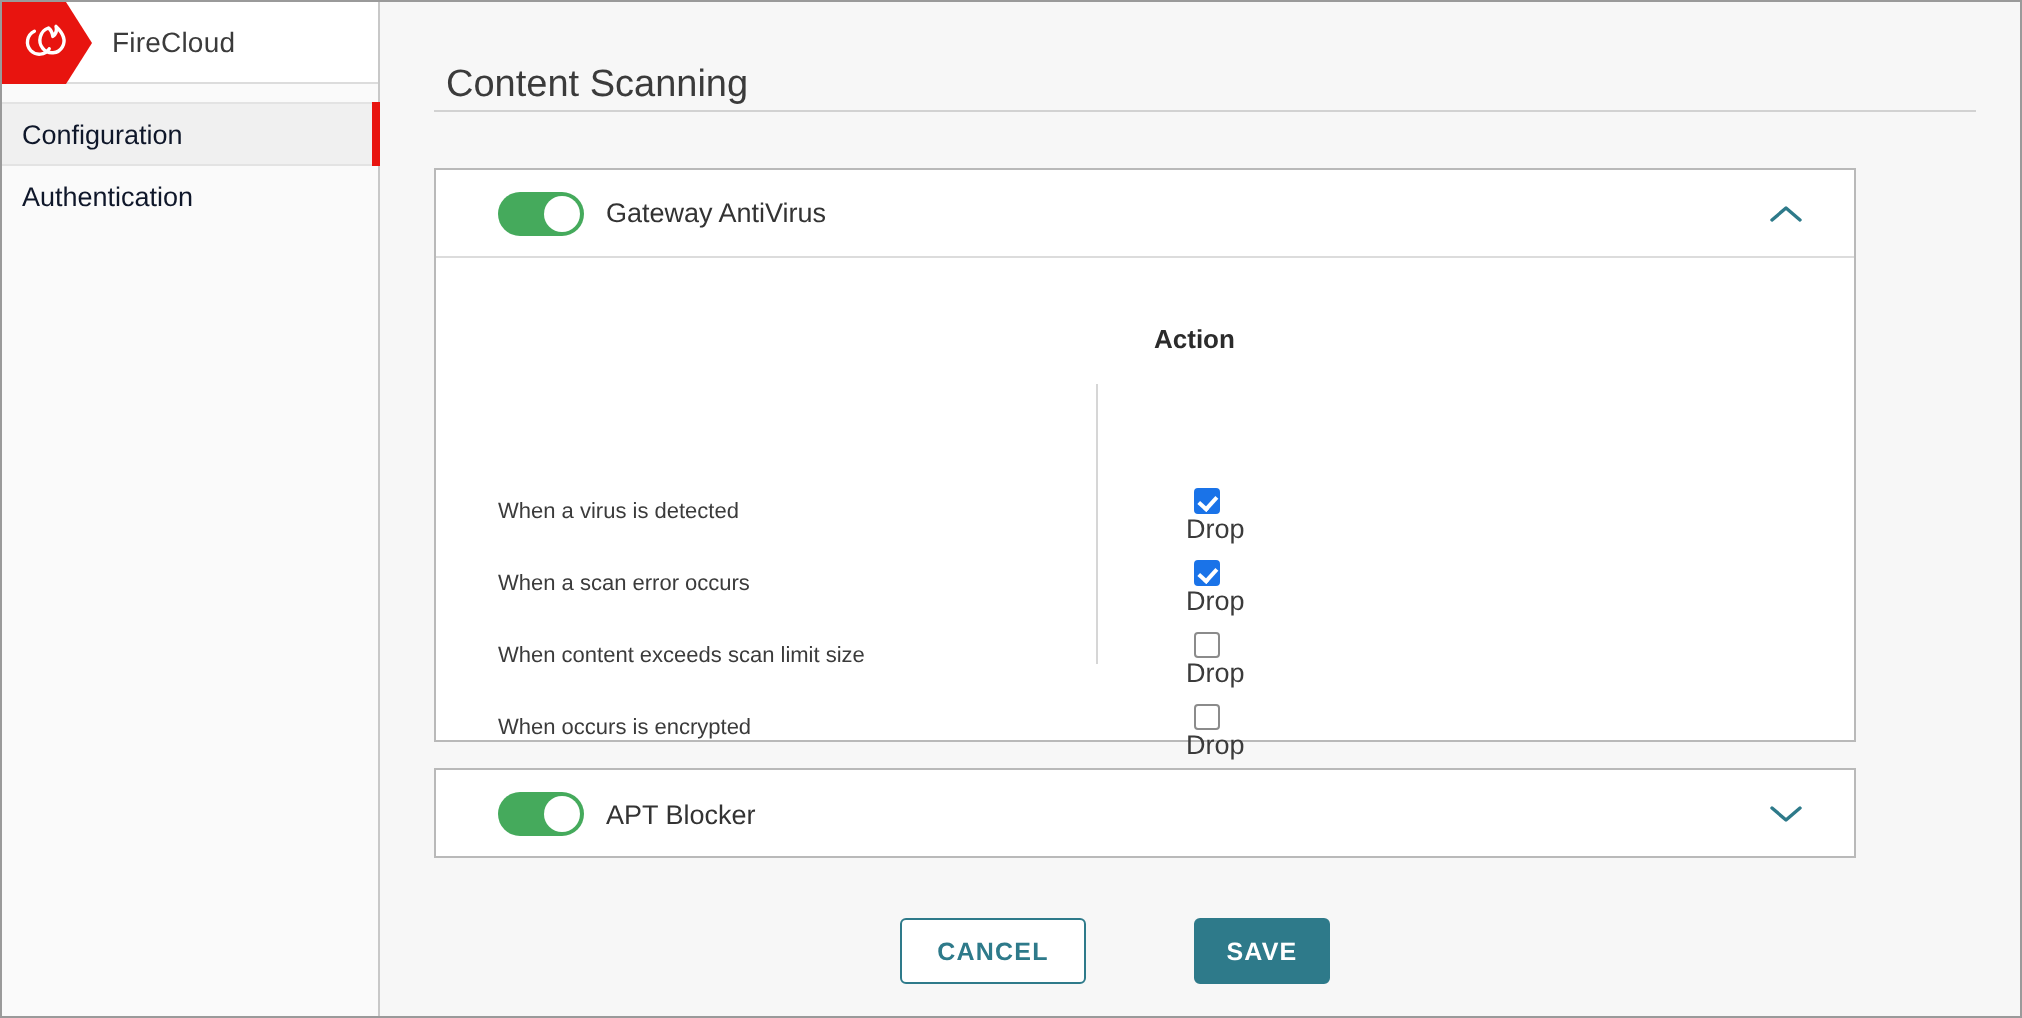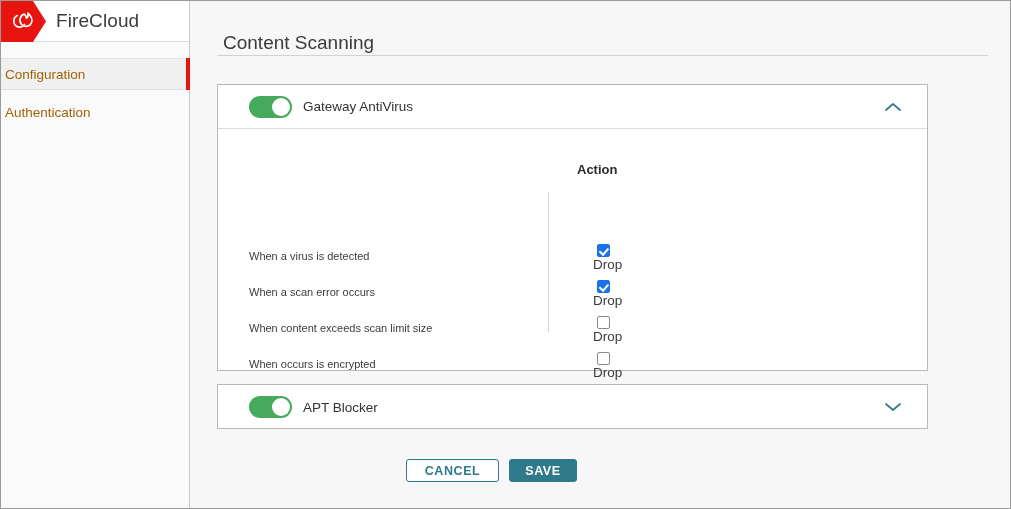--- a/index.html
+++ b/index.html
@@ -49,36 +49,35 @@
     background: #e8140f;
     -webkit-clip-path: polygon(0 0, 32px 0, 45px 20.5px, 32px 41px, 0 41px);
     clip-path: polygon(0 0, 32px 0, 45px 20.5px, 32px 41px, 0 41px);
     display: flex;
     align-items: center;
     justify-content: center;
   }
   .logo-badge svg { display: block; }
   .brand-name {
     margin-left: 55px;
-    font-size: 19px;
+    font-size: 14px;
     color: #3b3b3b;
     letter-spacing: .1px;
   }
 
   .nav { padding-top: 9px; }
   .nav-item {
     position: relative;
     height: 32px;
     line-height: 32px;
-    padding-left: 4px;
+    padding-left: 10px;
     font-size: 13.5px;
-    color: #a16207;
-    box-sizing: border-box;
-    cursor: pointer;
-    margin-top: 7px;
+    color: #0f172a;
+    box-sizing: border-box;
+    cursor: pointer;
   }
   .nav-item.selected {
     background: #f0f0f0;
     border-top: 1px solid #e3e3e3;
     border-bottom: 1px solid #e3e3e3;
   }
   .nav-item.selected .nav-marker {
     position: absolute;
     right: -1px;
     top: -1px;
@@ -246,30 +245,31 @@
 
   
   .btn-bar {
     position: absolute;
     left: 216px;
     top: 458px;
     display: flex;
     gap: 10px;
   }
   .btn {
-    height: 23px;
+    height: 33px;
     border-radius: 3px;
     font-size: 12.5px;
     font-weight: bold;
     letter-spacing: .6px;
     display: flex;
     align-items: center;
     justify-content: center;
     box-sizing: border-box;
     cursor: pointer;
+    margin-left: 44px;
   }
   .btn-cancel {
     width: 93px;
     background: #ffffff;
     border: 1px solid #2e7a8a;
     color: #2e7a8a;
   }
   .btn-save {
     width: 68px;
     background: #2e7a8a;

